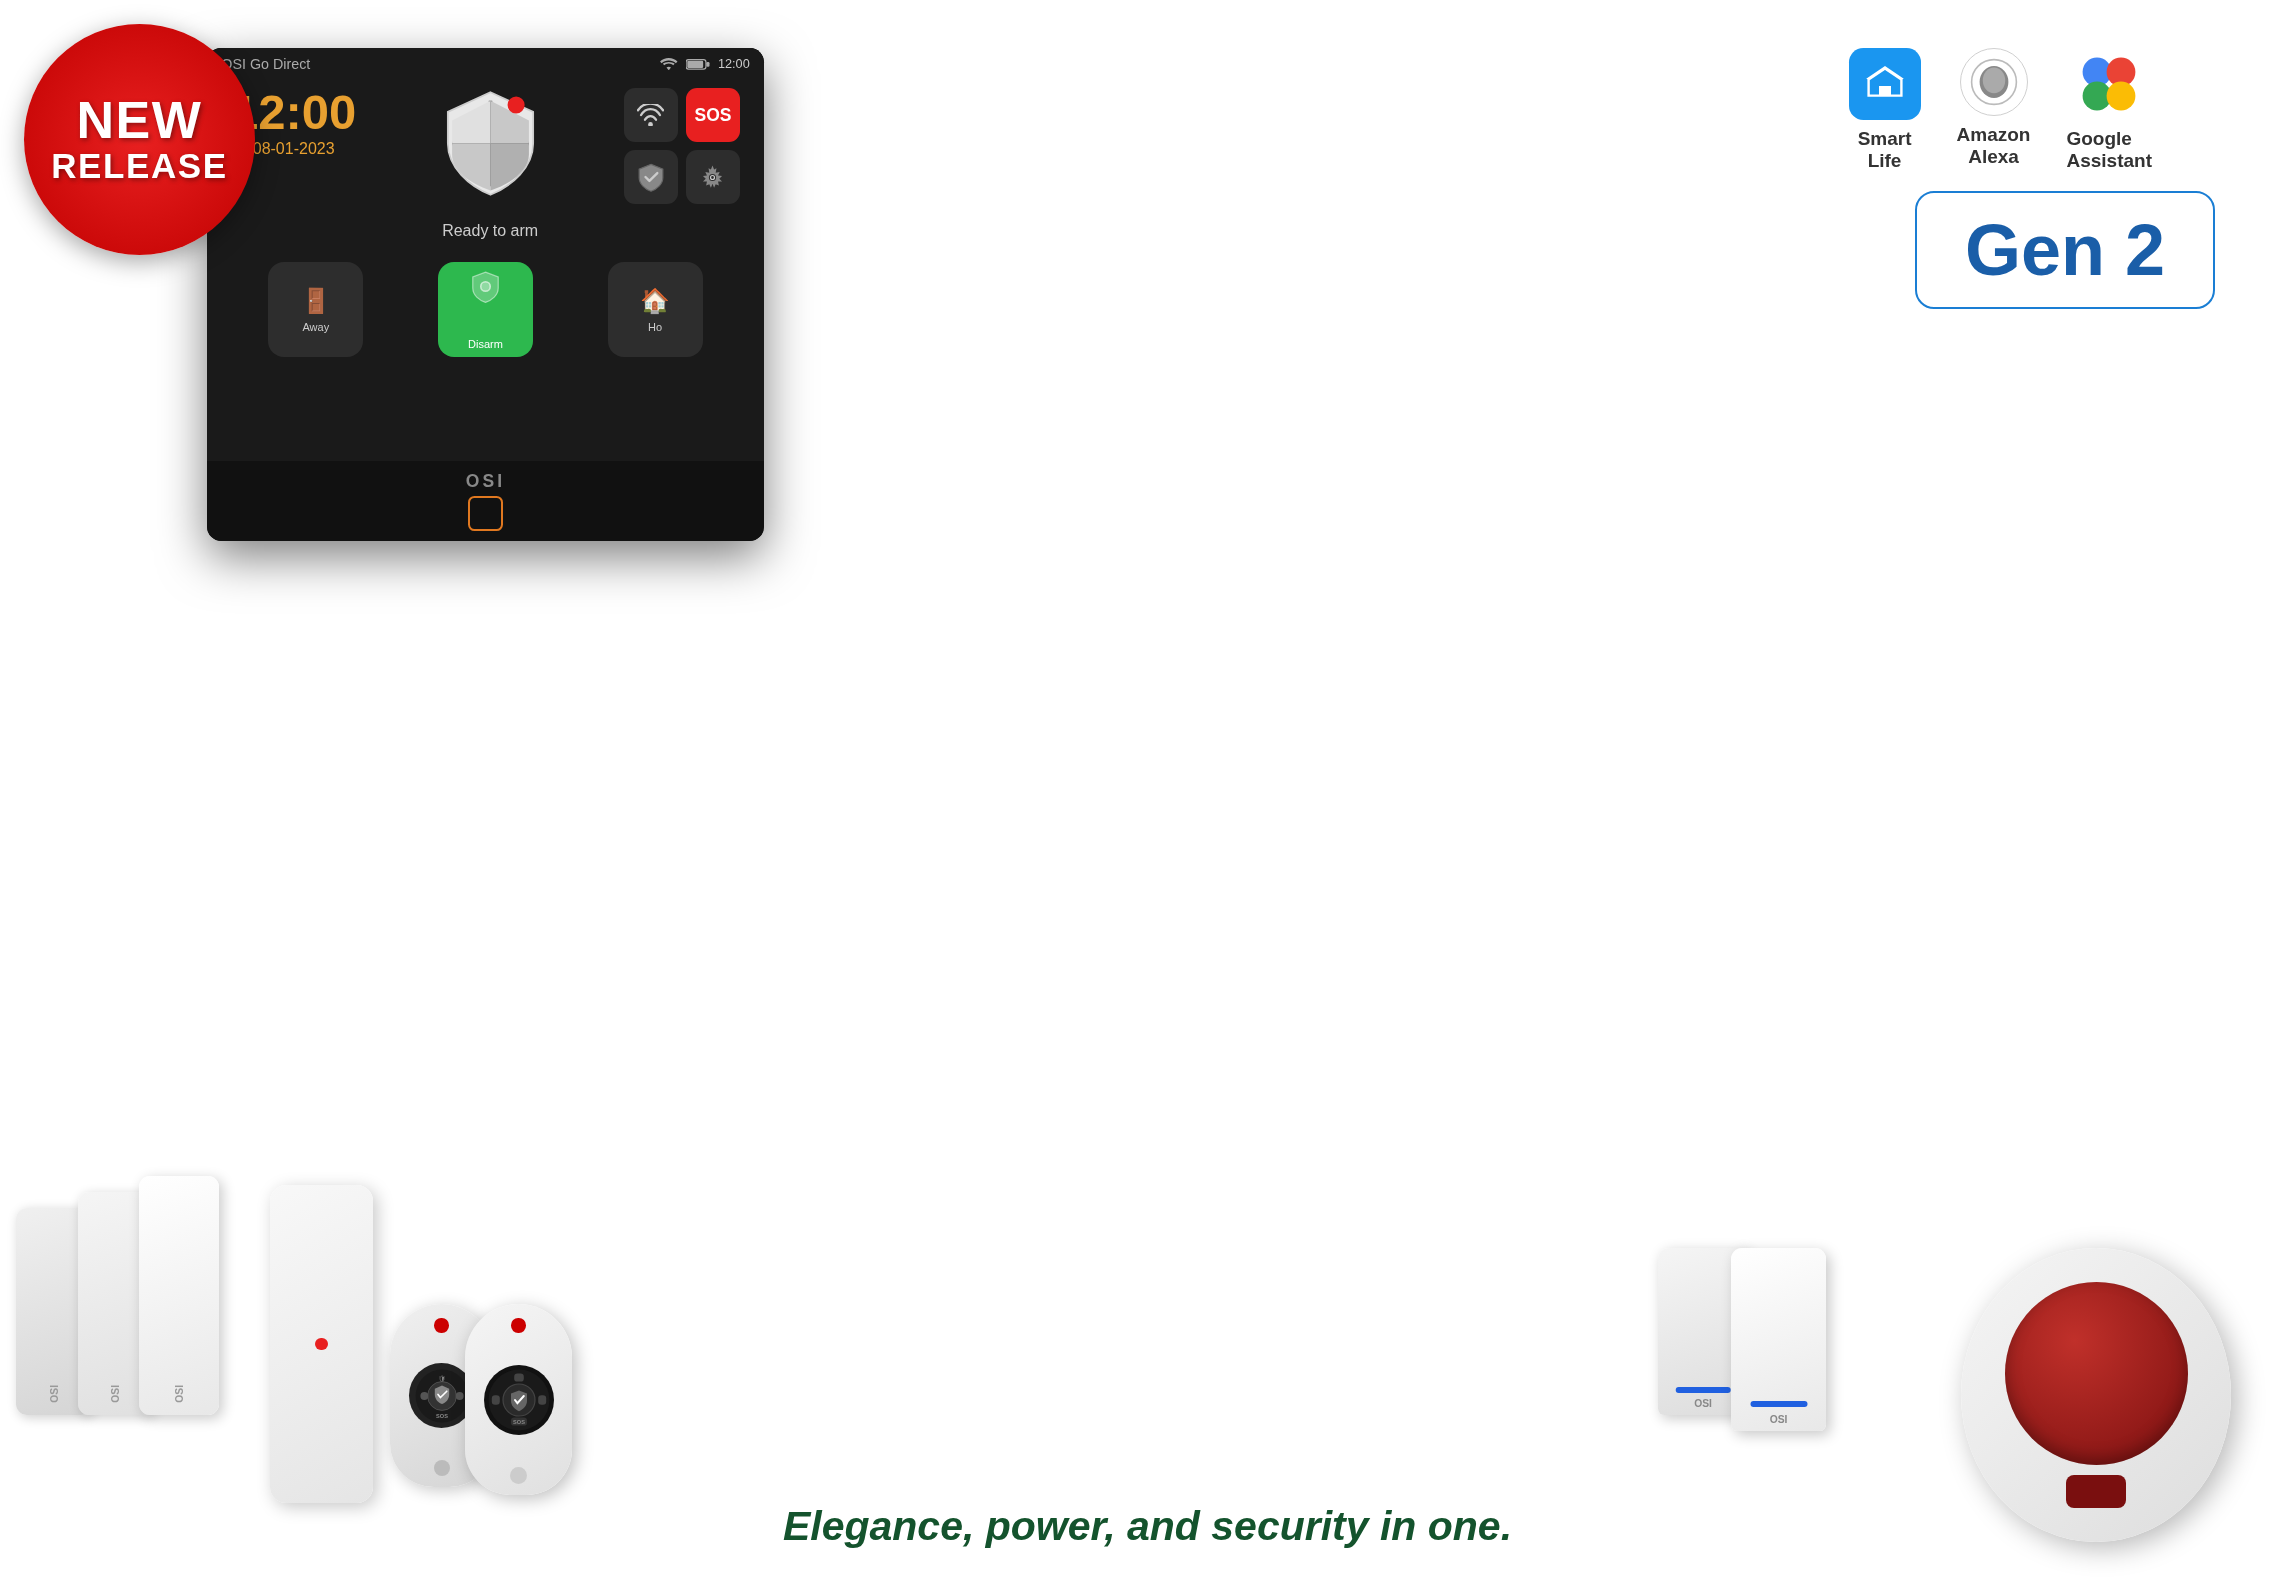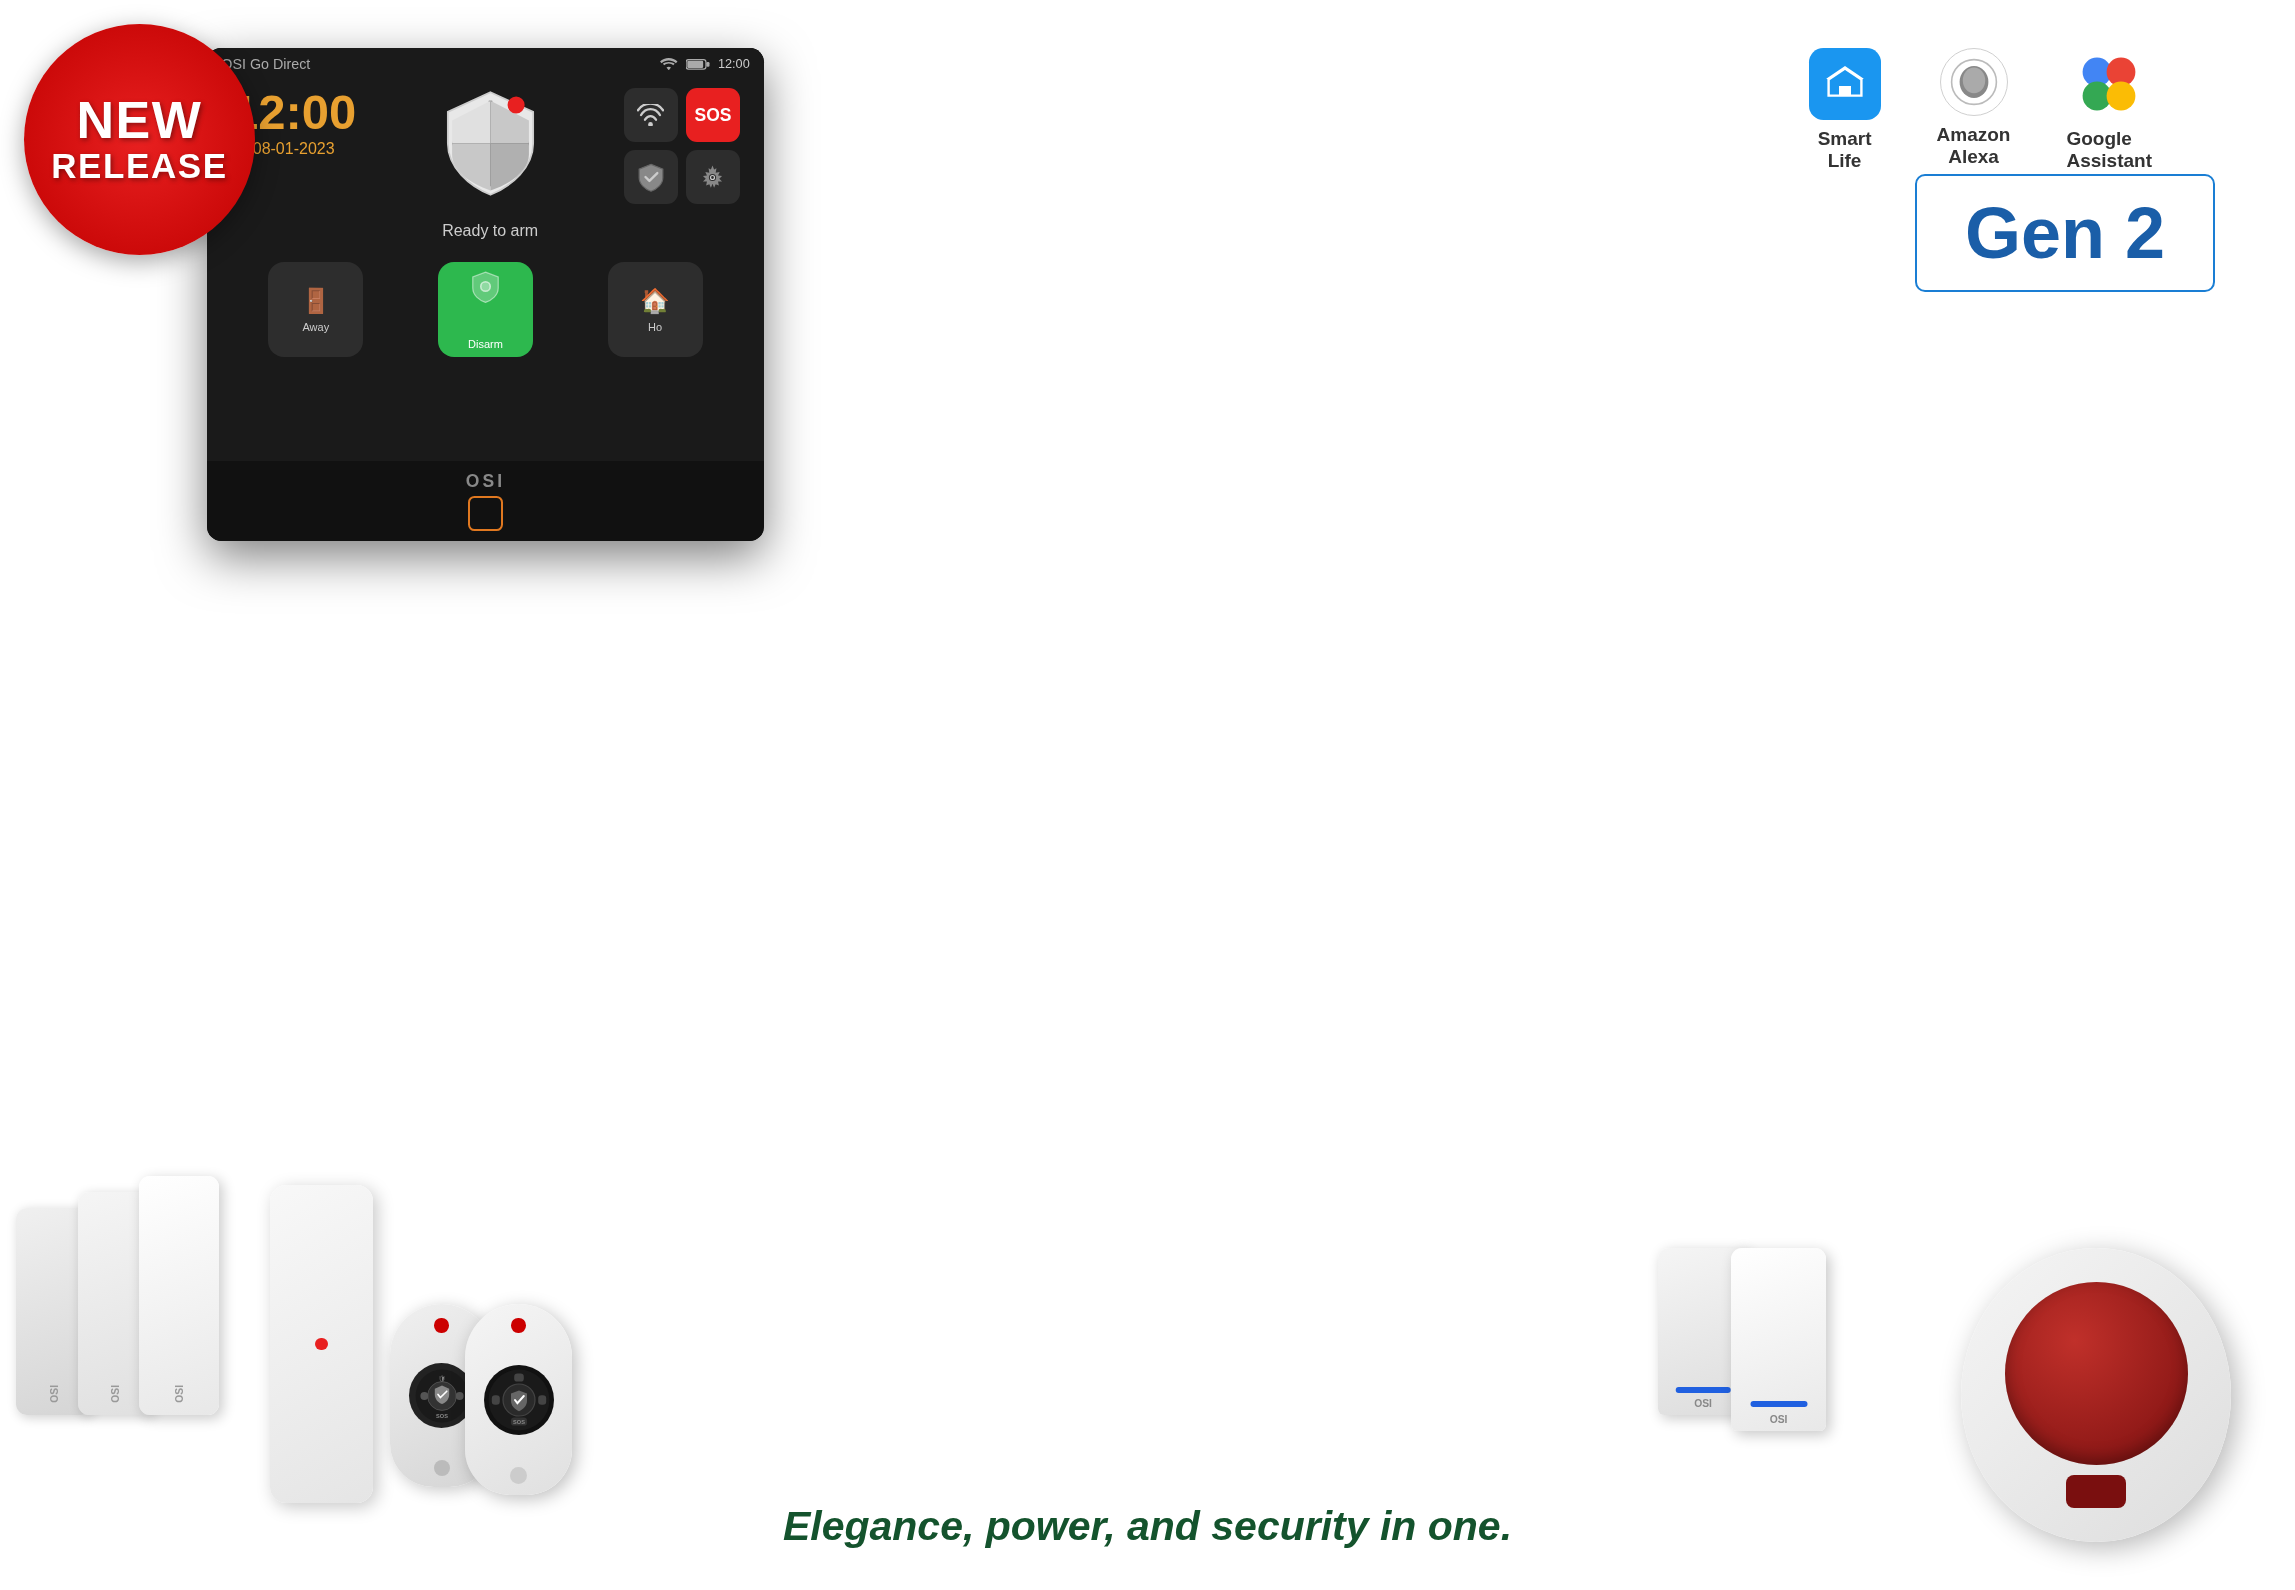--- a/index.html
+++ b/index.html
@@ -222,37 +222,37 @@
       border: 2.4px solid #e07820;
       border-radius: 6.4px;
     }
 
     
     .assistant-icons {
       position: absolute;
       top: 48px;
       right: 143px;
       display: flex;
-      gap: 56px;
+      gap: 36px;
       align-items: flex-start;
     }
     .assistant-item {
       display: flex;
       flex-direction: column;
       align-items: center;
       gap: 8px;
     }
 
     
     .gen2-badge {
       position: absolute;
-      top: 174px;
+      top: 191px;
       right: 80px;
       border: 2.4px solid #1a7ed4;
-      border-radius: 10px;
+      border-radius: 19px;
       padding: 16px 48px;
       color: #1a5ea8;
       font-size: 72px;
       font-weight: 700;
       background: #fff;
     }
 
     
     .tagline {
       position: absolute;

